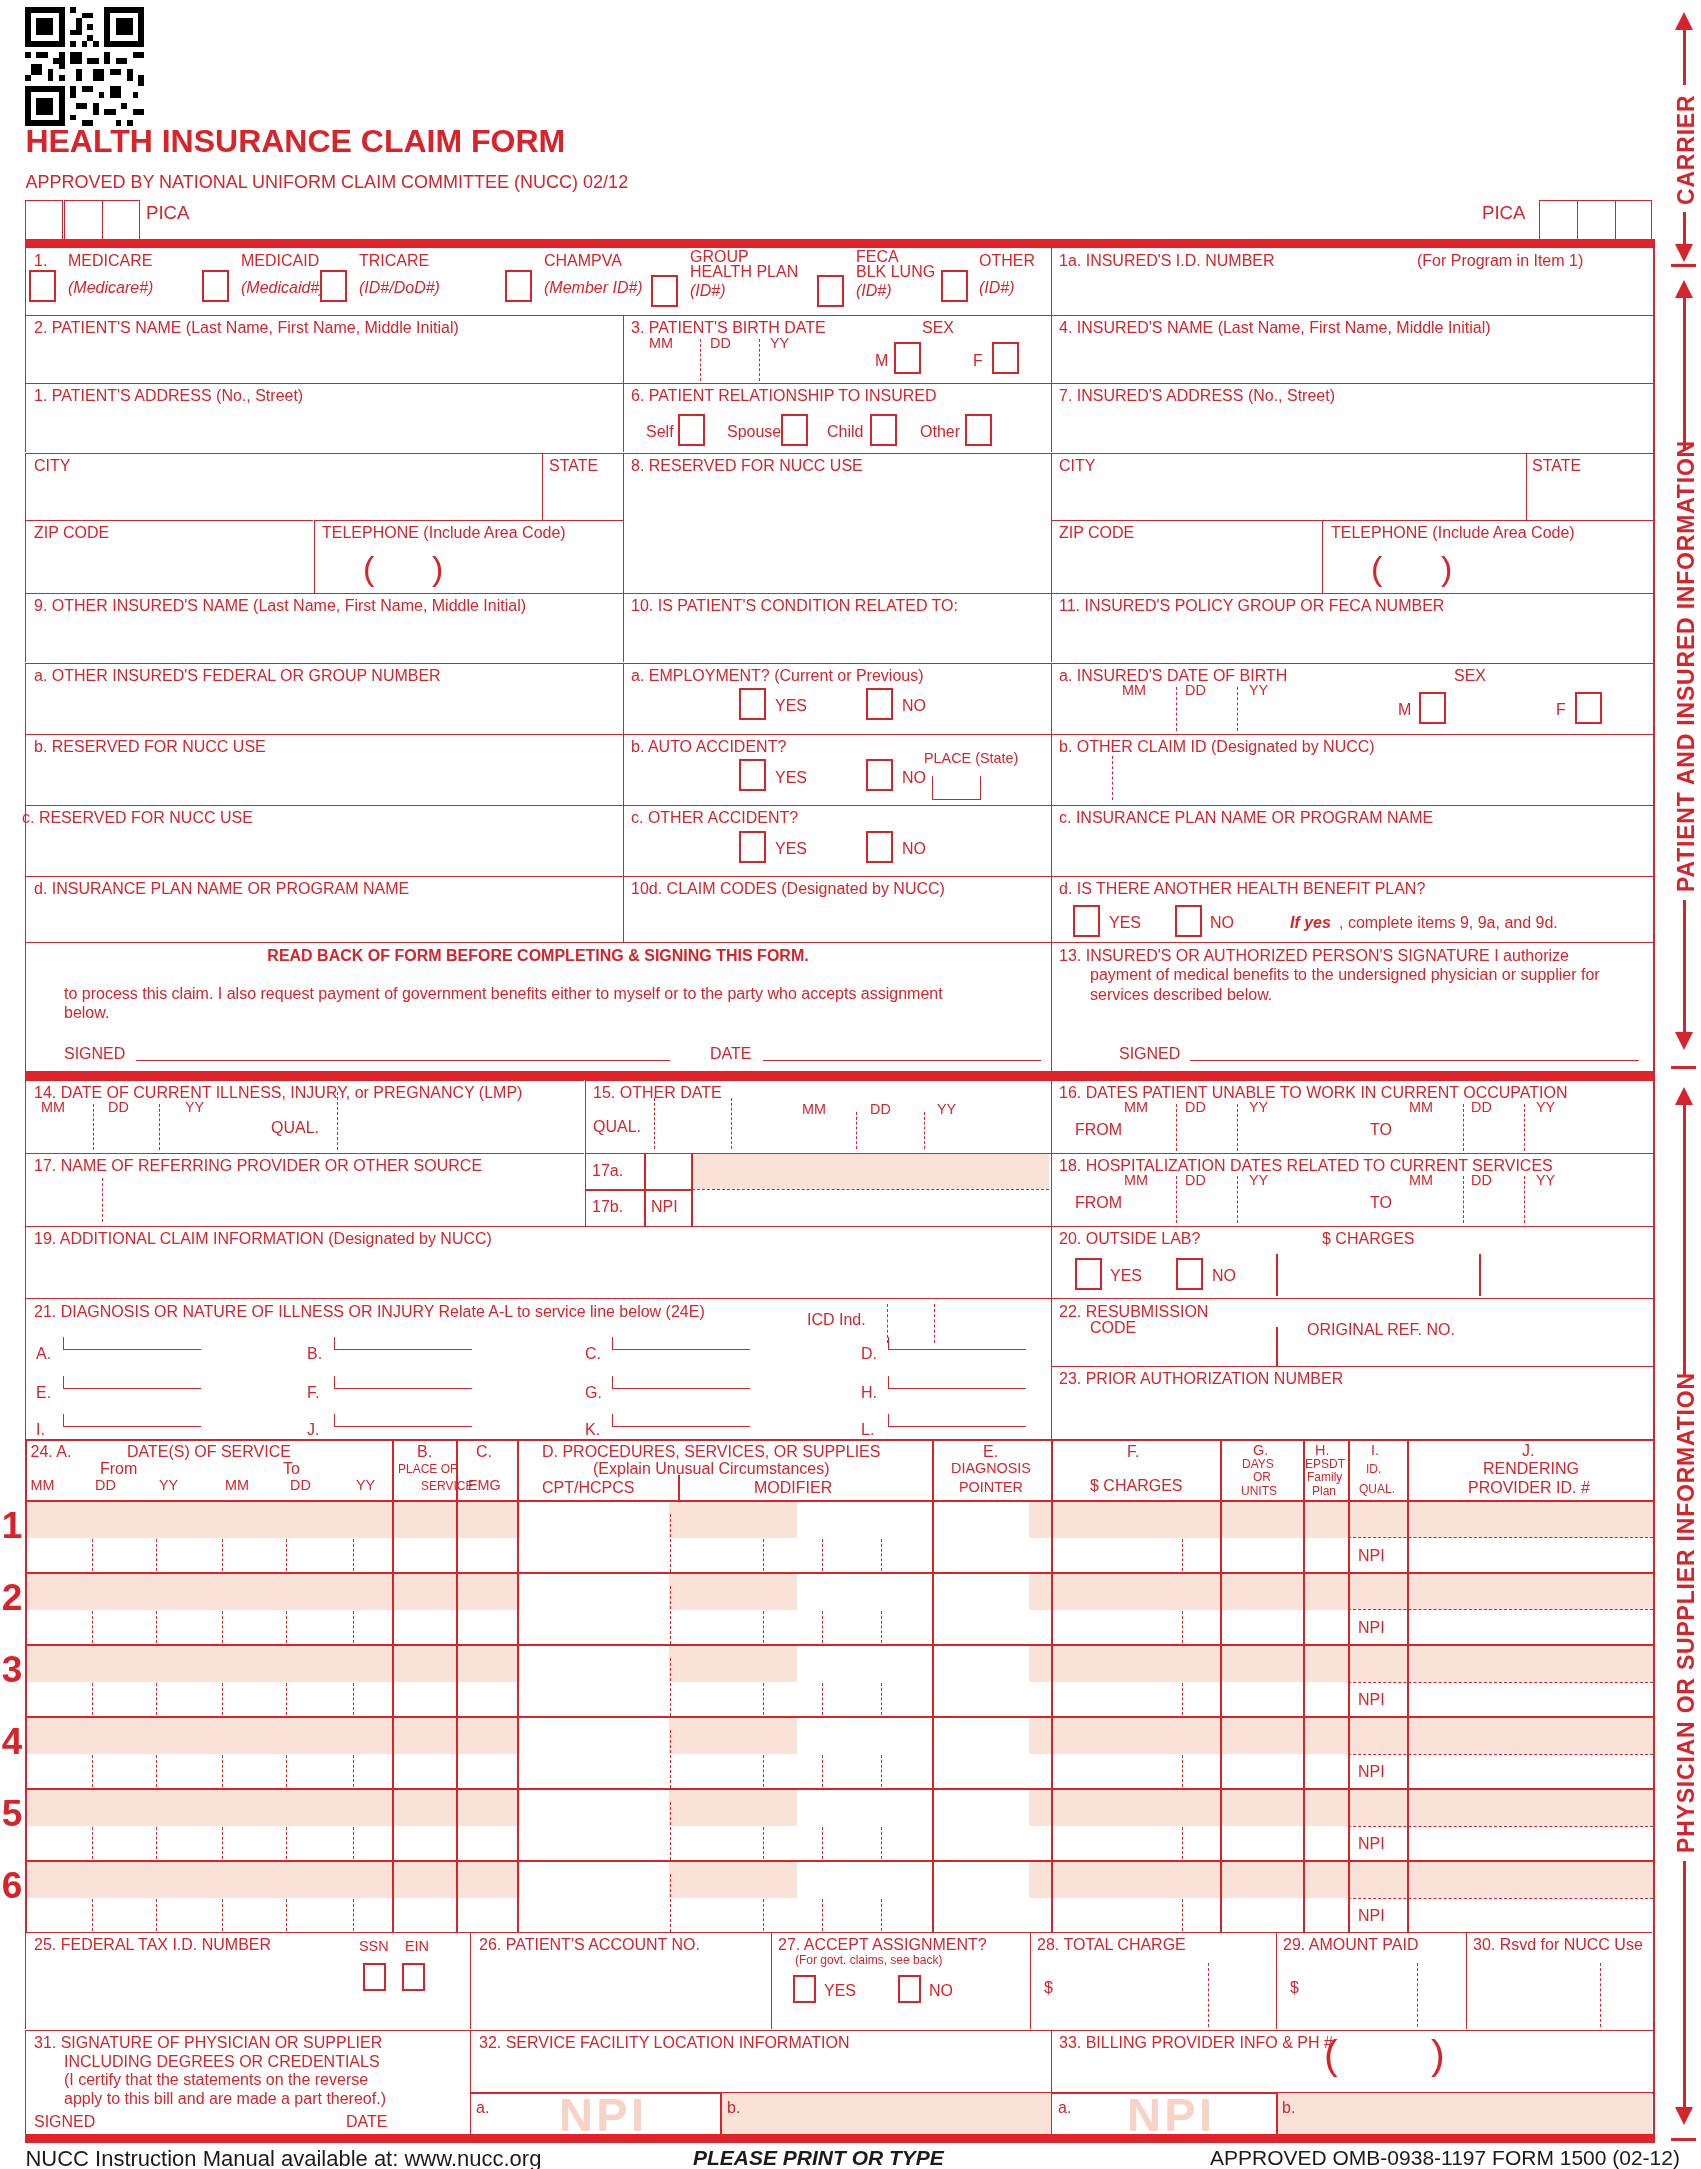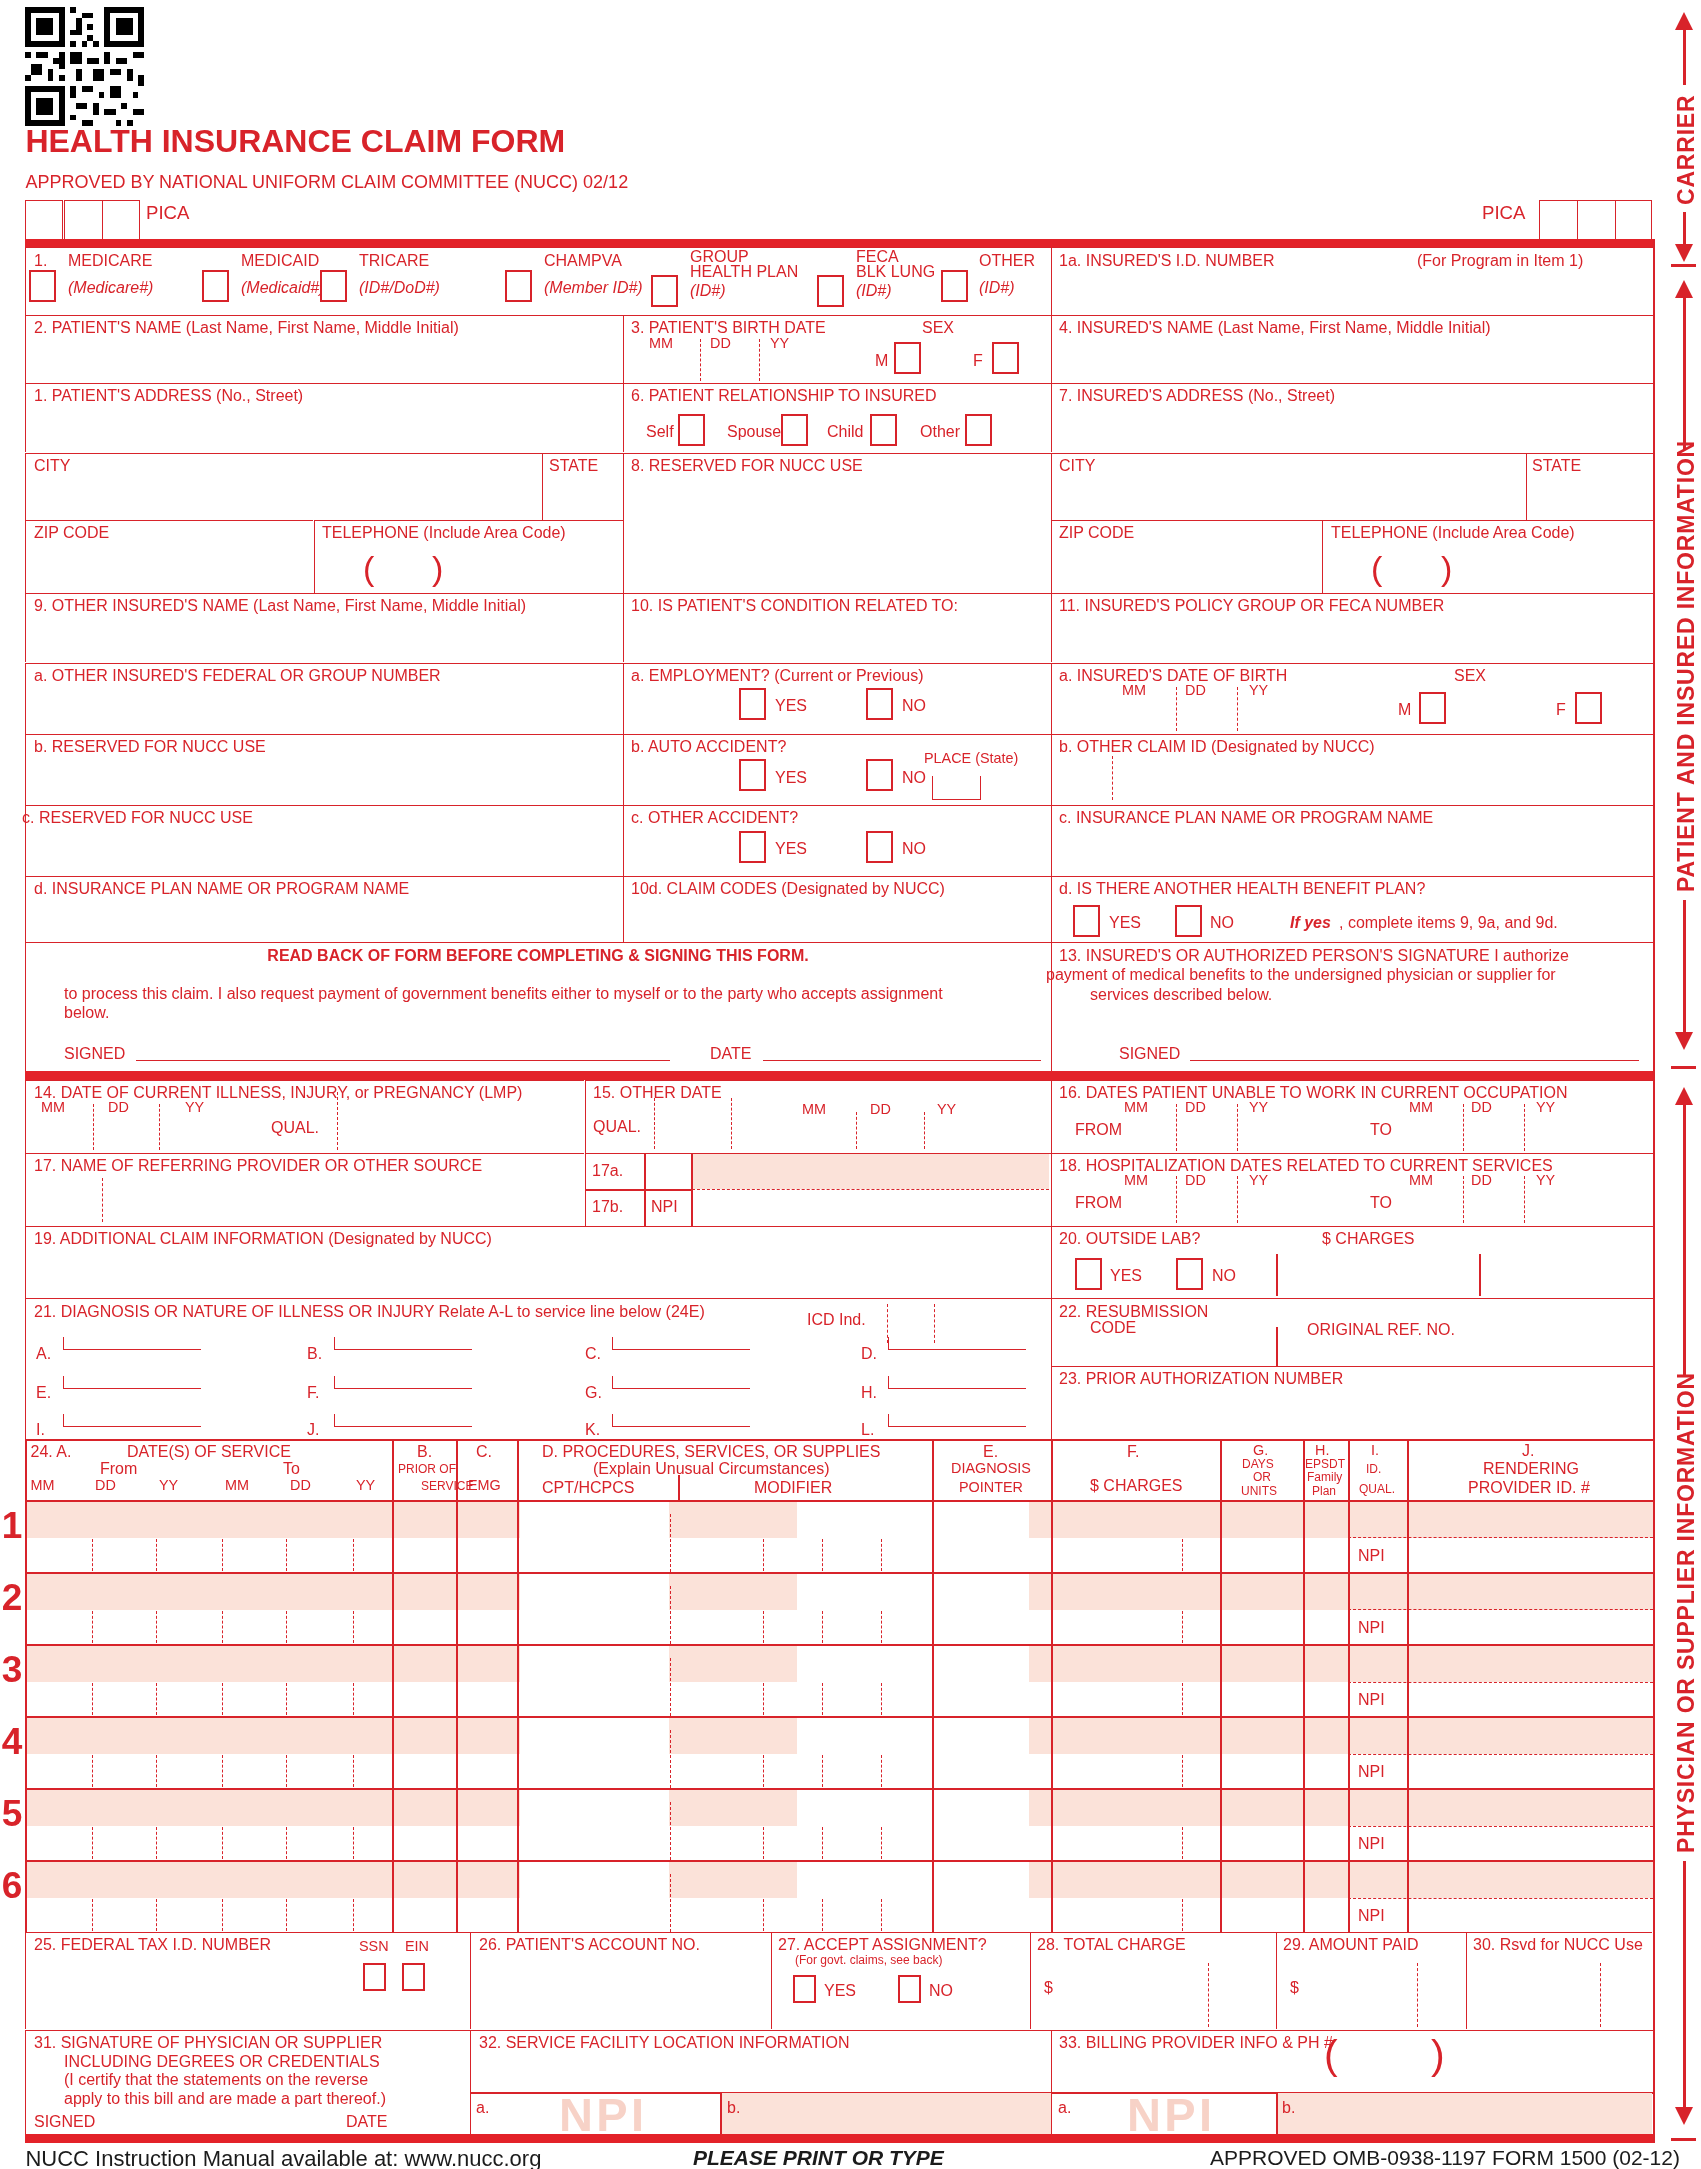--- a/index.html
+++ b/index.html
@@ -276,21 +276,21 @@
   <div class="cell" style="left:25.4px;top:942px;width:1026px;height:129px"></div>
   <div class="cell" style="left:1051px;top:942px;width:602px;height:129px"></div>
   <div class="lb bold" style="left:538px;top:948px;transform:translateX(-50%)">READ BACK OF FORM BEFORE COMPLETING &amp; SIGNING THIS FORM.</div>
   <div class="lb" style="left:64px;top:986px">to process this claim. I also request payment of government benefits either to myself or to the party who accepts assignment</div>
   <div class="lb" style="left:64px;top:1005px">below.</div>
   <div class="lb" style="left:64px;top:1046px">SIGNED</div>
   <div class="us" style="left:136px;top:1042px;width:534px;height:18.6px"></div>
   <div class="lb" style="left:710px;top:1046px">DATE</div>
   <div class="us" style="left:763px;top:1042px;width:278px;height:18.6px"></div>
   <div class="lb" style="left:1059px;top:948px">13. INSURED'S OR AUTHORIZED PERSON'S SIGNATURE I authorize</div>
-  <div class="lb" style="left:1046px;top:967px">payment of medical benefits to the undersigned physician or supplier for</div>
+  <div class="lb" style="left:1090px;top:967px">payment of medical benefits to the undersigned physician or supplier for</div>
   <div class="lb" style="left:1090px;top:987px">services described below.</div>
   <div class="lb" style="left:1119px;top:1046px">SIGNED</div>
   <div class="us" style="left:1190px;top:1042px;width:449px;height:18.6px"></div>
 
   <div class="bar" style="top:1071px"></div>
 
   <div class="cell" style="left:25.4px;top:1080px;width:559px;height:73px"></div>
   <div class="cell" style="left:585px;top:1080px;width:466px;height:73px"></div>
   <div class="cell" style="left:1051px;top:1080px;width:602px;height:73px"></div>
   <div class="lb" style="left:34px;top:1085px">14. DATE OF CURRENT ILLNESS, INJURY, or PREGNANCY (LMP)</div>
@@ -407,21 +407,21 @@
   <div class="lb" style="left:127px;top:1444px">DATE(S) OF SERVICE</div>
   <div class="lb" style="left:100px;top:1461px">From</div>
   <div class="lb" style="left:283px;top:1461px">To</div>
   <div class="lb2" style="left:30.5px;top:1478px">MM</div>
   <div class="lb2" style="left:95px;top:1478px">DD</div>
   <div class="lb2" style="left:159px;top:1478px">YY</div>
   <div class="lb2" style="left:225px;top:1478px">MM</div>
   <div class="lb2" style="left:290px;top:1478px">DD</div>
   <div class="lb2" style="left:356px;top:1478px">YY</div>
   <div class="lb" style="left:417px;top:1444px">B.</div>
-  <div class="lb3" style="left:398px;top:1463px">PRIOR OF</div>
+  <div class="lb3" style="left:398px;top:1463px">PLACE OF</div>
   <div class="lb3" style="left:421px;top:1480px">SERVICE</div>
   <div class="lb" style="left:476px;top:1444px">C.</div>
   <div class="lb2" style="left:468px;top:1478px">EMG</div>
   <div class="lb" style="left:542px;top:1444px">D. PROCEDURES, SERVICES, OR SUPPLIES</div>
   <div class="lb" style="left:593px;top:1461px">(Explain Unusual Circumstances)</div>
   <div class="lb" style="left:542px;top:1480px">CPT/HCPCS</div>
   <div class="lb" style="left:754px;top:1480px">MODIFIER</div>
   <div class="vl" style="left:678px;top:1475px;height:25.4px"></div>
   <div class="lb" style="left:983px;top:1444px">E.</div>
   <div class="lb2" style="left:951px;top:1461px">DIAGNOSIS</div>

